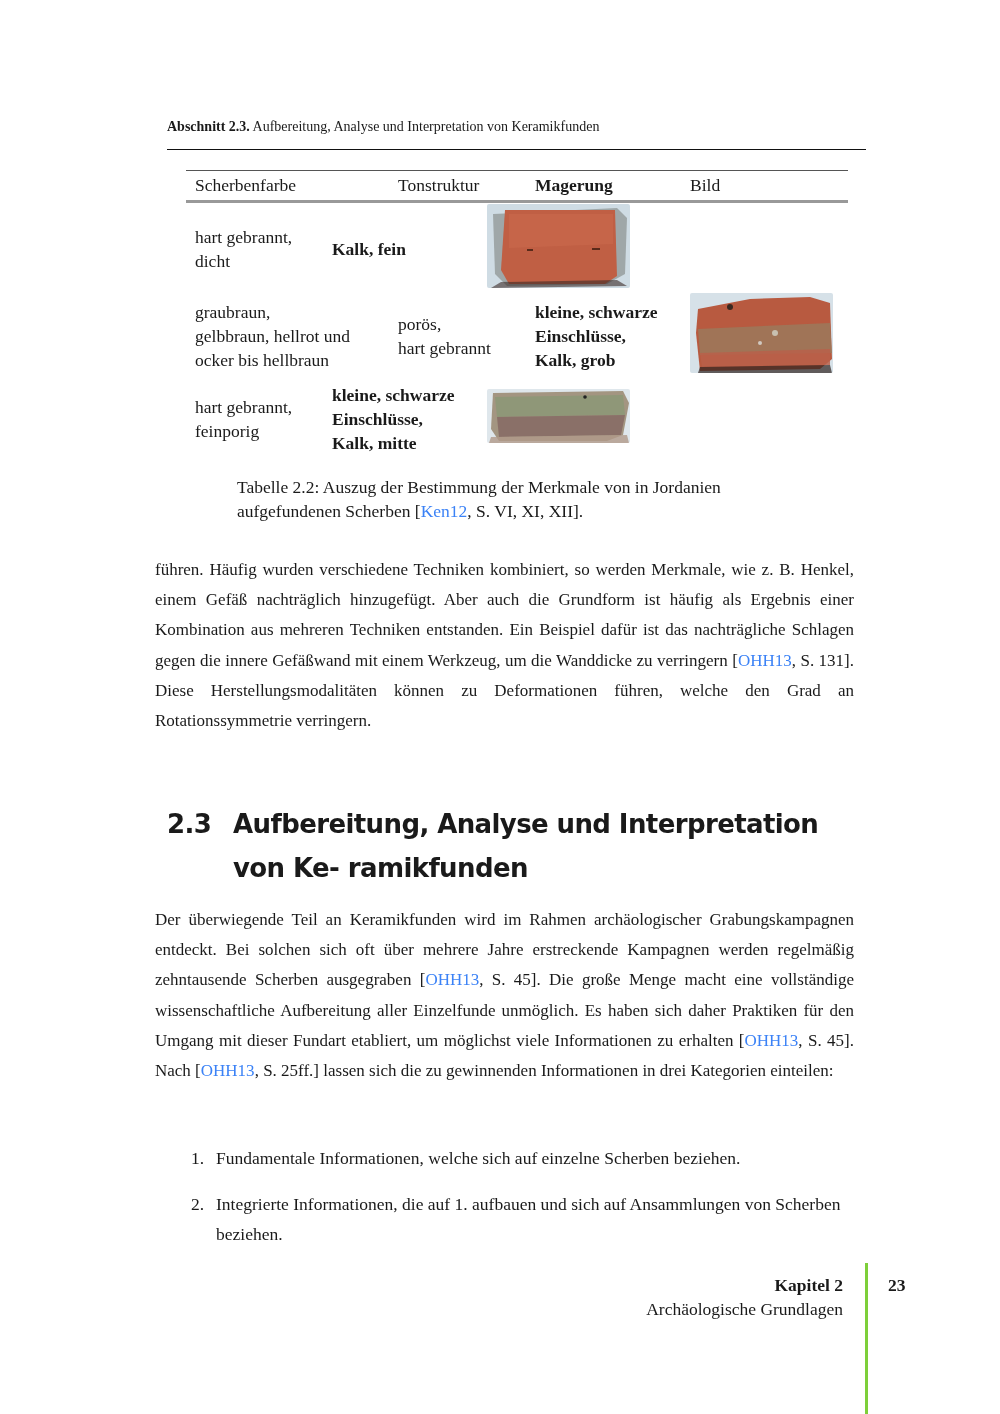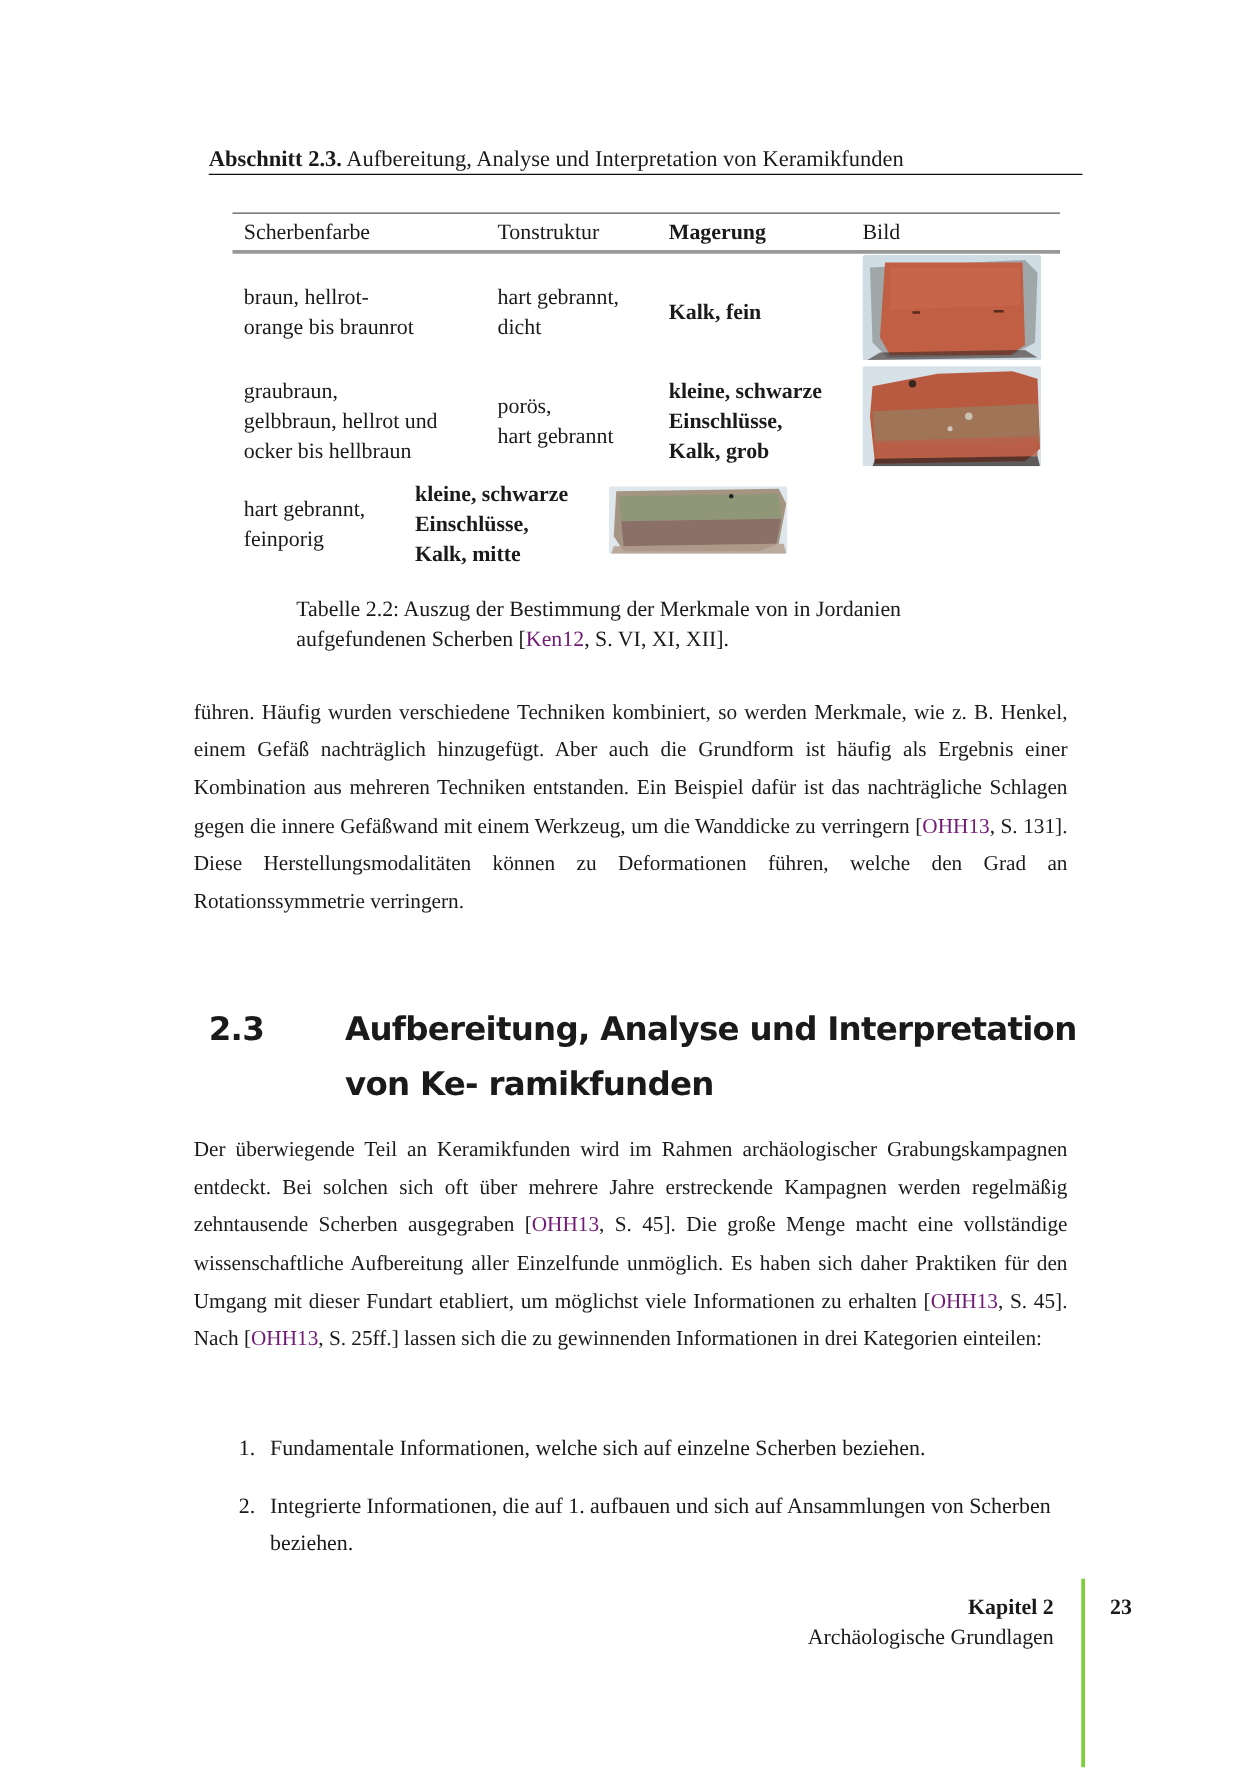--- a/index.html
+++ b/index.html
@@ -1,39 +1,39 @@
 <!DOCTYPE html>
 <html><head>
 <meta charset="utf-8">
 <style>
   html, body { margin:0; padding:0; background:#ffffff; }
   body { width:1000px; height:1414px; position:relative; overflow:hidden;
          font-family:"Liberation Serif","DejaVu Serif",serif; color:#1a1a1a; }
   .abs { position:absolute; }
-  .running-head { left:167px; top:116px; width:699px; font-size:18px; line-height:22px;
-                  border-bottom:1.3px solid #111; padding-bottom:1px; }
+  .running-head { left:167px; top:116px; width:699px; font-size:14px; line-height:22px;
+                  border-bottom:1.3px solid #111; padding-bottom:11px; }
   .running-head b { font-weight:bold; }
   .table { left:186px; top:170px; width:662px; }
   .table .toprule { height:1px; background:#555; }
   .table .hdr { display:flex; height:29px; align-items:center; font-size:17.5px; }
   .table .midrule { height:2.5px; background:#999; }
   .col1 { width:203px; padding-left:9px; box-sizing:border-box; }
   .col2 { width:137px; padding-left:9px; box-sizing:border-box; }
   .col3 { width:155px; padding-left:9px; box-sizing:border-box;font-weight:bold; }
   .col4 { width:167px; padding-left:9px; box-sizing:border-box; }
   .row { display:flex; align-items:center; font-size:17.5px; line-height:24px; }
   .cell-text { white-space:pre-line; }
   .shard { width:143px; border-radius:2px; }
   .caption { left:237px; top:475px; width:580px; font-size:17.5px; line-height:24px; }
-  .cite { color:#701a75; }
+  .cite { color:#3b82f6; }
   .body-text { left:155px; width:699px; font-size:17px; line-height:30.2px; text-align:justify; }
   .heading { left:167px; top:802px; width:699px; font-family:"DejaVu Sans","Liberation Sans",sans-serif;
              font-weight:bold; font-size:26px; line-height:44px; letter-spacing:-0.6px; }
   .heading .num { position:absolute; left:0; top:0; }
-  .heading .title { position:absolute; left:66px; top:0; width:640px;margin-left:43px; }
+  .heading .title { position:absolute; left:66px; top:0; width:640px; }
   .list { left:167px; top:1143px; width:699px; font-size:17.5px; line-height:30.2px; }
   .list-item { position:relative; padding-left:49px; margin-bottom:16px; }
   .list-item .marker { position:absolute; left:24px; top:0; }
   .footer-chapter { left:560px; top:1273px; width:283px; text-align:right; font-size:17.5px; line-height:24px; }
   .footer-bar { left:865px; top:1263px; width:2.5px; height:151px; background:#7ecf3a; }
   .page-num { left:888px; top:1273px; font-size:17.5px; font-weight:bold; line-height:24px; }
 </style>
 </head>
 <body>
 
@@ -46,22 +46,20 @@
   <div class="toprule"></div>
   <div class="hdr">
     <div class="col1">Scherbenfarbe</div>
     <div class="col2">Tonstruktur</div>
     <div class="col3">Magerung</div>
     <div class="col4">Bild</div>
   </div>
   <div class="midrule"></div>
 
   <div class="row" style="height:88px;margin-top:2px;">
-    <div class="col1 cell-text">braun, hellrot-
-orange bis braunrot</div>
     <div class="col2 cell-text">hart gebrannt,
 dicht</div>
     <div class="col3 cell-text">Kalk, fein</div>
     <div class="col4">
       <svg class="shard" width="143" height="84" viewBox="0 0 143 84">
         <rect width="143" height="84" fill="#cfdce4"></rect>
         <path d="M6 10 L130 4 L140 14 L138 70 L120 80 L20 82 L8 70 Z" fill="#9fa7a8"></path>
         <path d="M18 6 L128 6 L130 72 L118 80 L22 80 L14 66 Z" fill="#c05f44"></path>
         <path d="M22 10 L126 10 L126 40 L22 44 Z" fill="#c9694c" opacity="0.6"></path>
         <rect x="40" y="45" width="6" height="2" fill="#5a2a1a"></rect>

